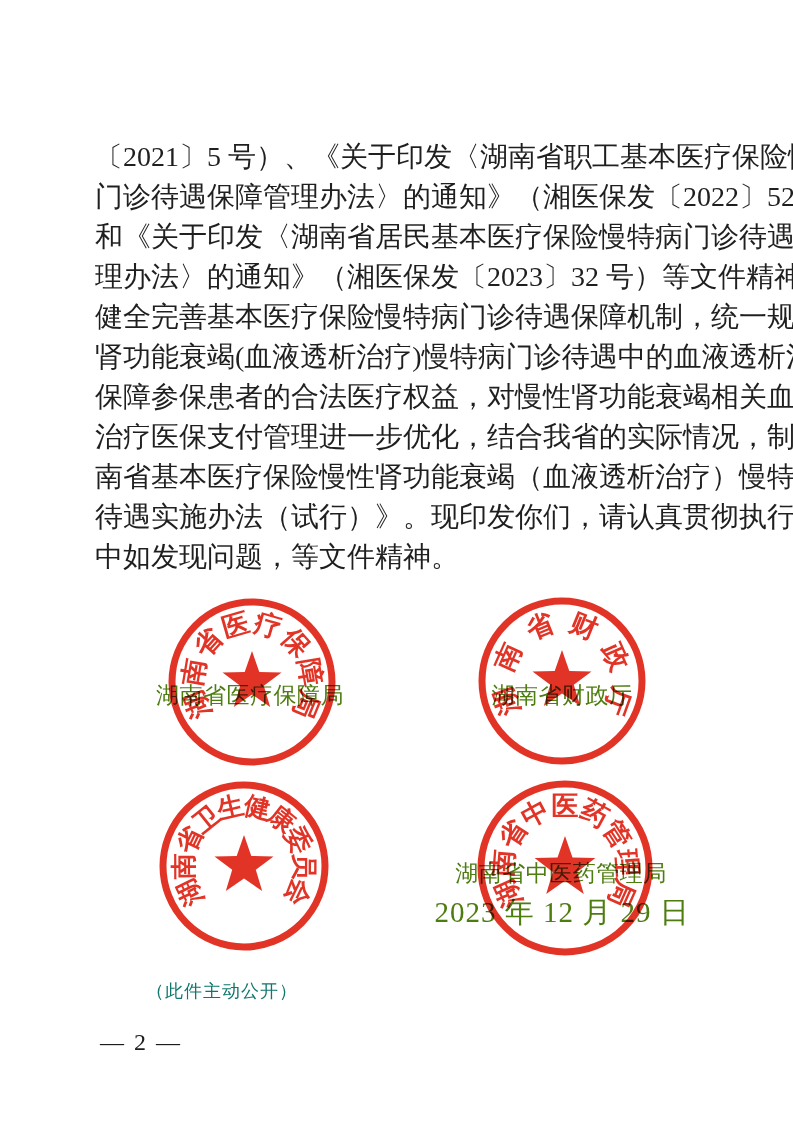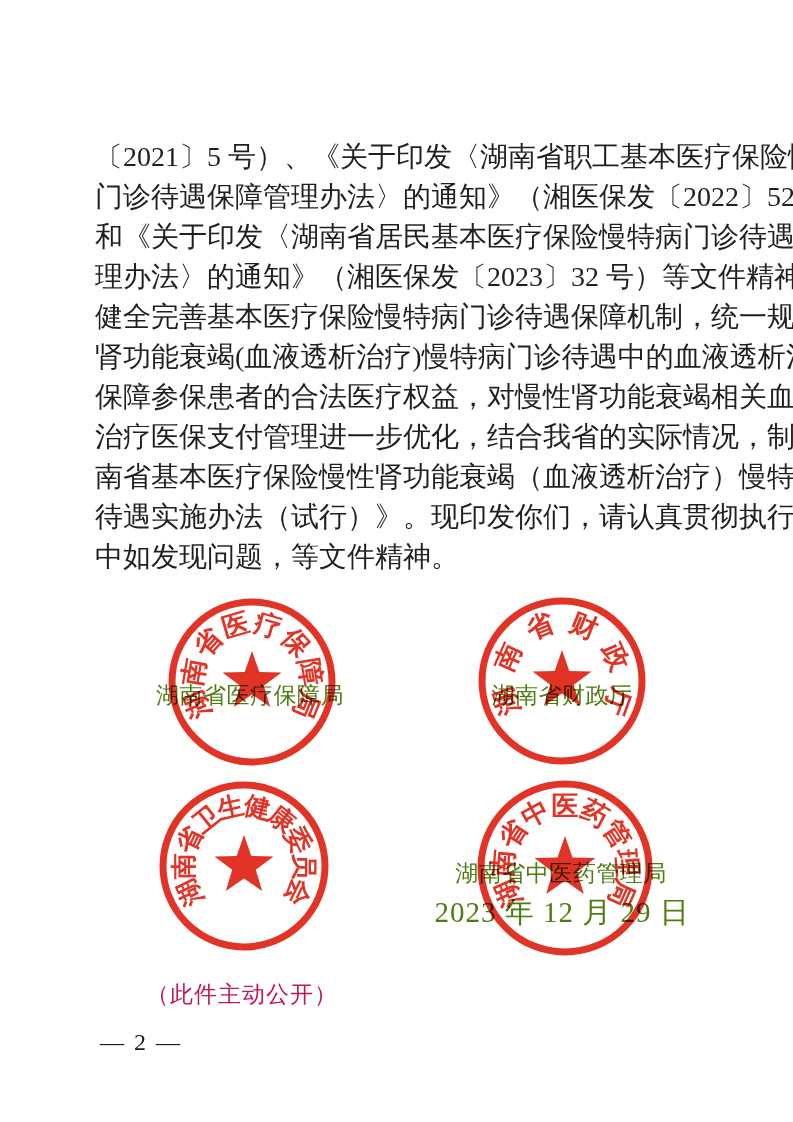--- a/index.html
+++ b/index.html
@@ -39,21 +39,21 @@
     mix-blend-mode:multiply;
     white-space:nowrap;
     transform:translate(-50%,-50%);
     font-family:"Liberation Serif","DejaVu Serif",serif;
   }
   .sig{font-size:23px;letter-spacing:0.5px;}
   .date-line{font-size:29px;letter-spacing:1px;}
   .note{
     position:absolute;
     left:146px;top:979px;
-    font-size:23px;color:#be185d;
+    font-size:18px;color:#0f766e;
     letter-spacing:1px;
   }
   .page-number{
     position:absolute;
     left:100px;top:1029px;
     font-size:24px;color:#1d1d1d;
     letter-spacing:2px;
   }
 </style>
 </head>

